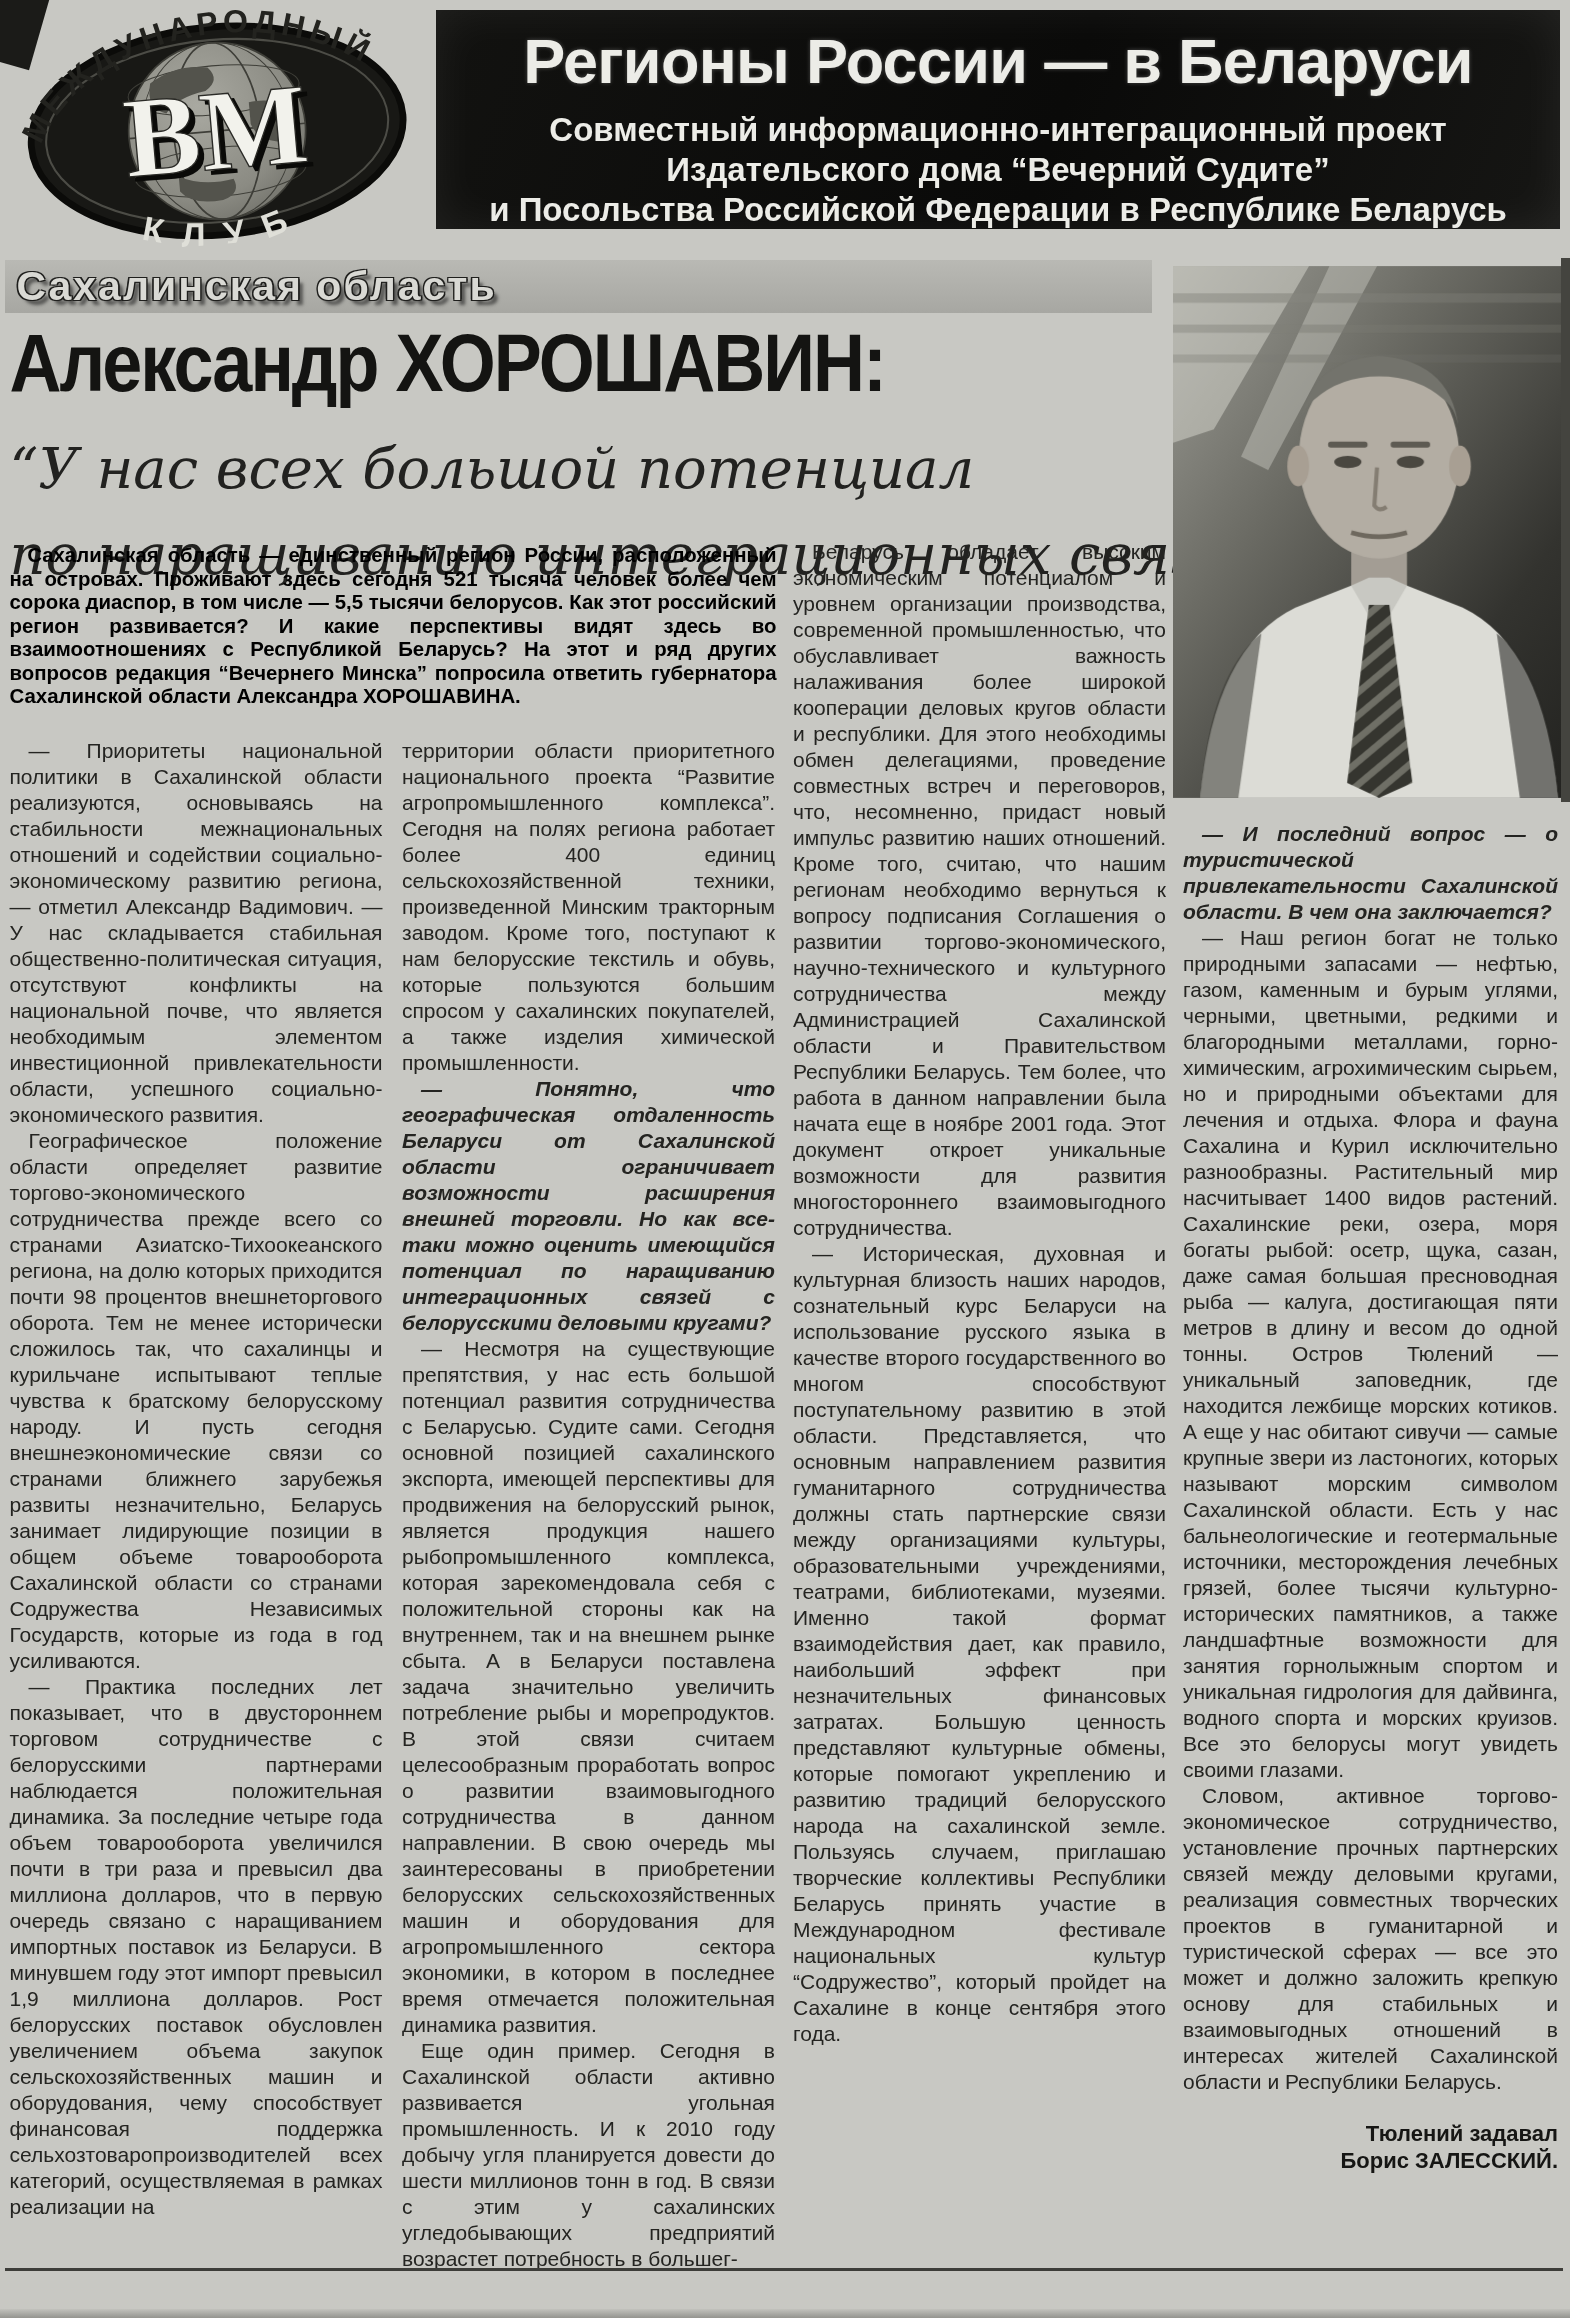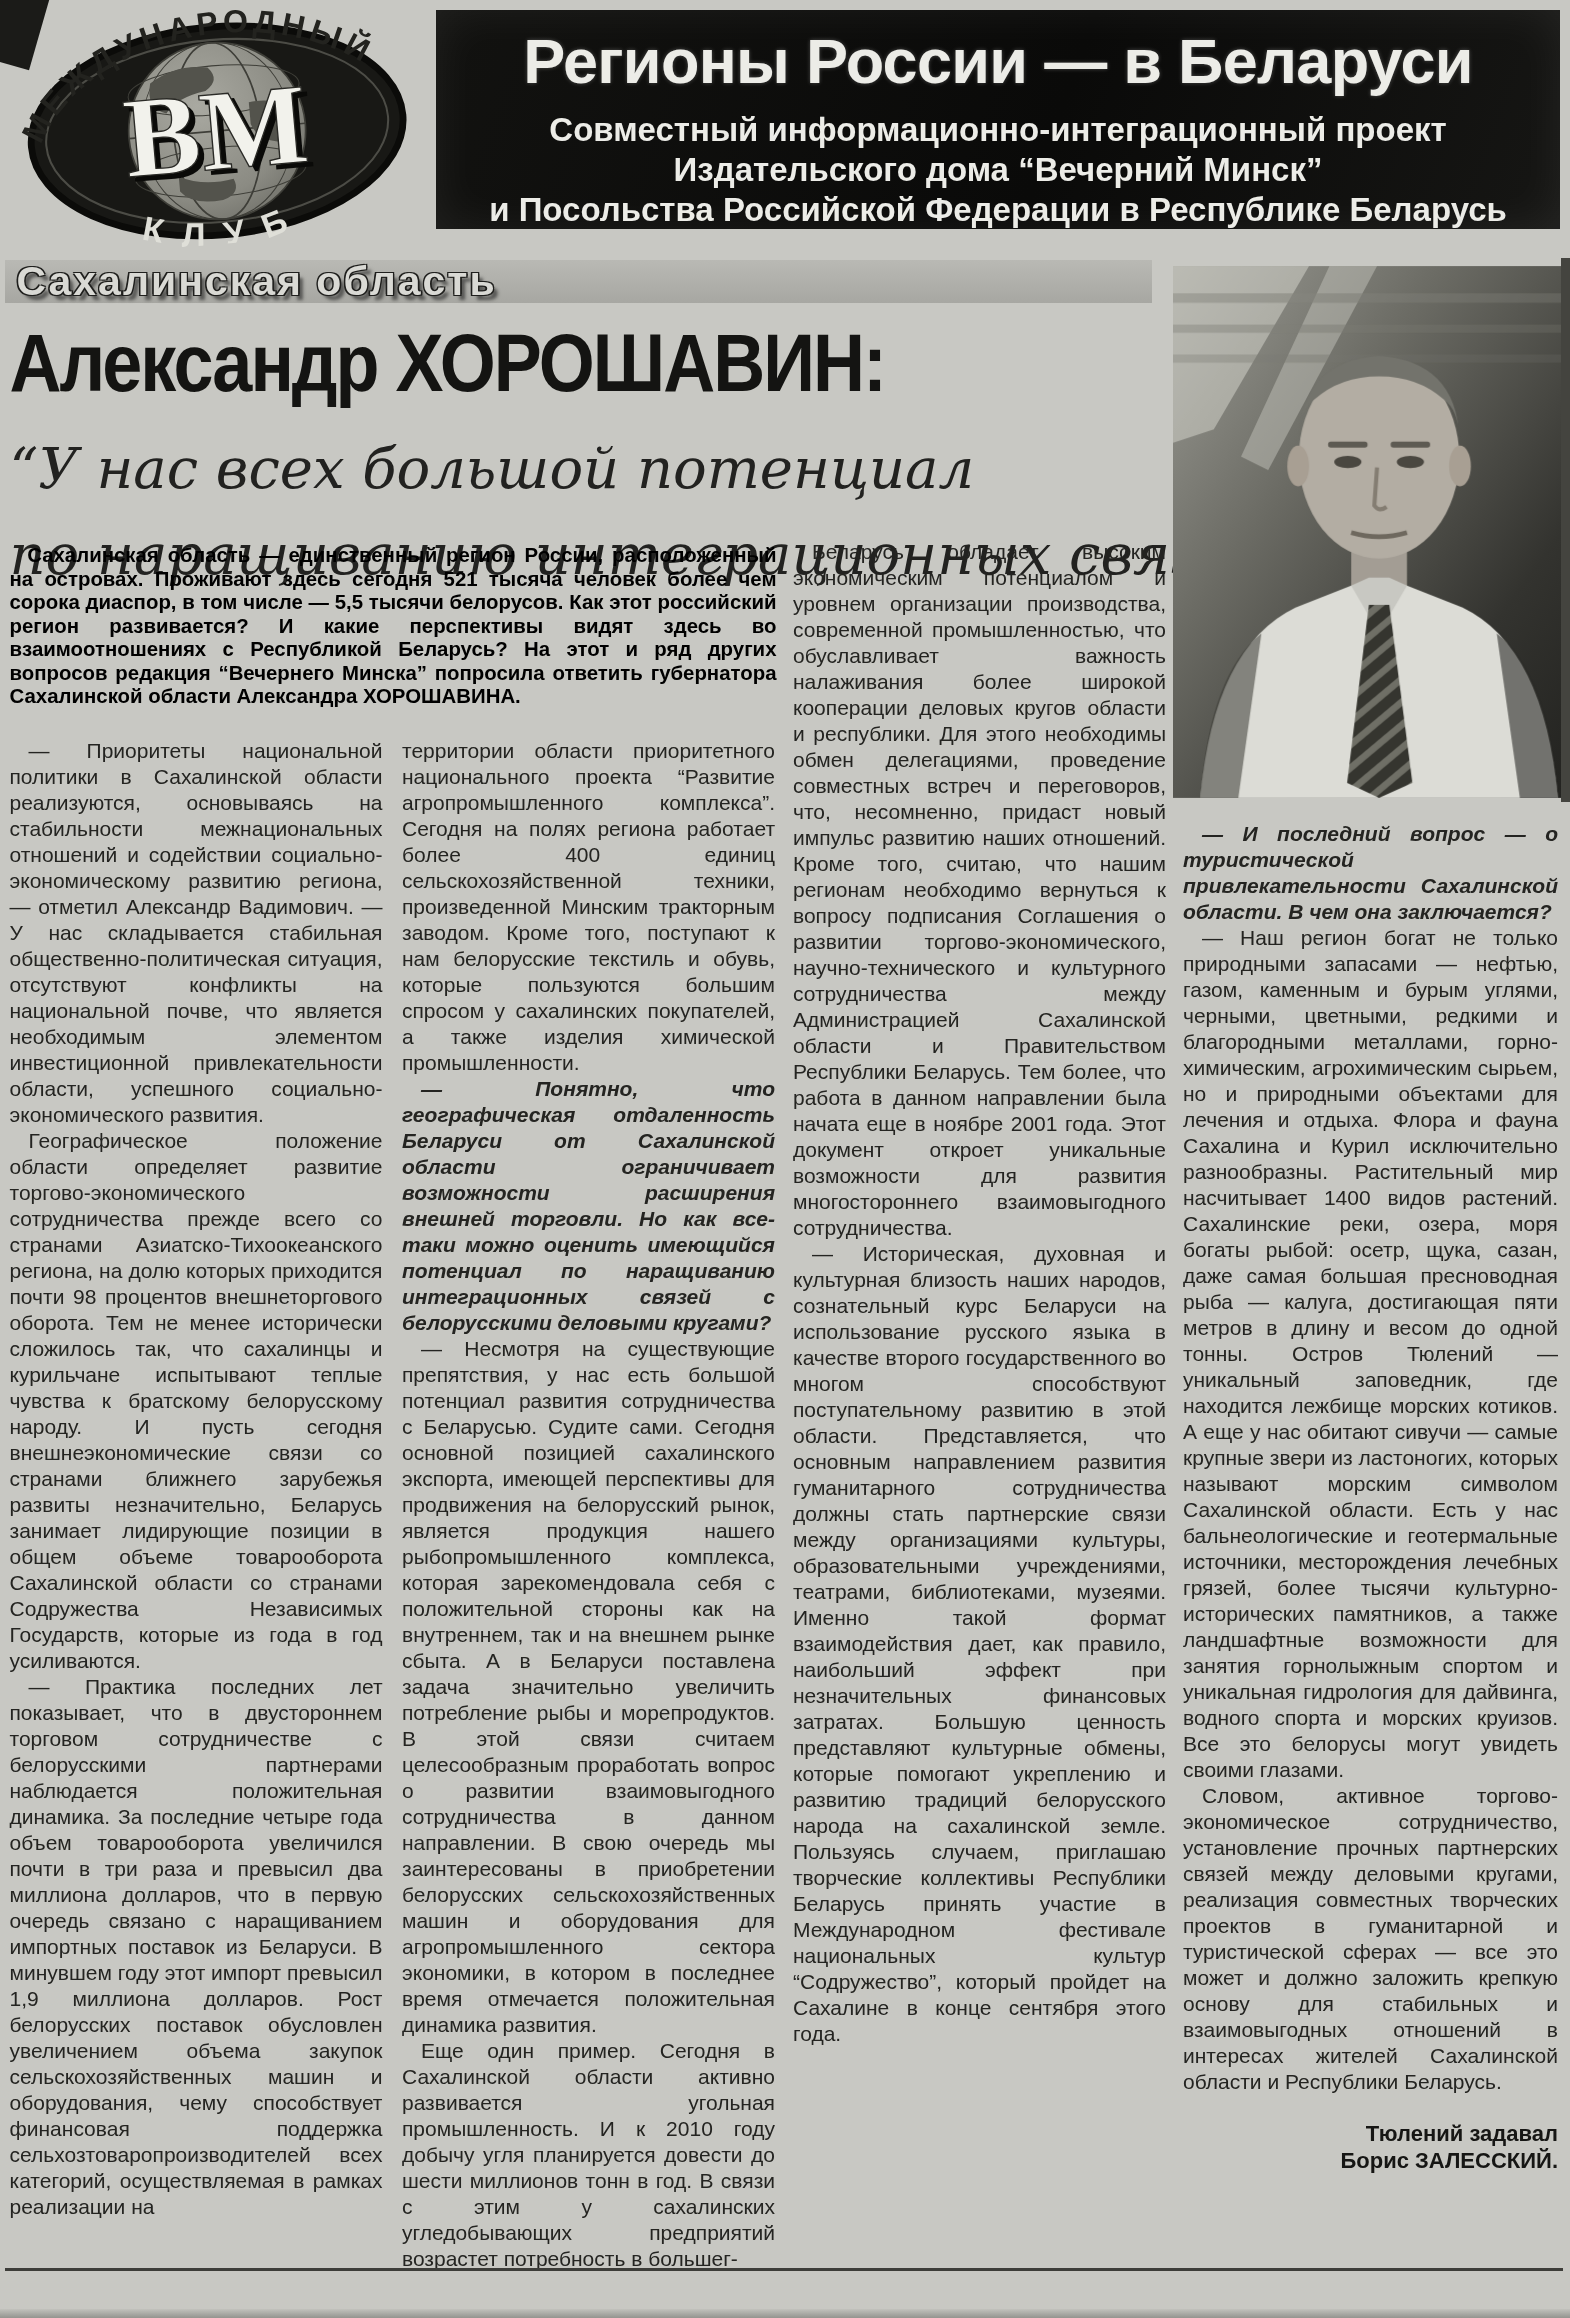--- a/index.html
+++ b/index.html
@@ -25,21 +25,21 @@
     box-shadow:inset 0 0 48px rgba(255,255,255,0.07);
   }
   .banner-title{
     margin-top:15px;font-size:63px;font-weight:bold;letter-spacing:-0.7px;
     text-shadow:0 0 4.1px rgba(255,255,255,0.25);
   }
   .banner-sub{font-size:33px;line-height:40px;font-weight:bold;}
   .banner-sub.first{margin-top:13.6px;}
   
   .section-bar{
-    position:absolute;left:5.4px;top:260px;width:1147px;height:43px;
+    position:absolute;left:5.4px;top:260px;width:1147px;height:53px;
     background:linear-gradient(#b9b9b4,#a7a7a2);
     display:flex;align-items:center;padding-left:11px;box-sizing:border-box;
   }
   .section-label{
     font-size:41px;font-weight:bold;color:#d9d9d4;letter-spacing:2px;
     text-shadow:-1.4px -1.4px 0 #1f1f1d,1.4px -1.4px 0 #1f1f1d,-1.4px 1.4px 0 #1f1f1d,1.4px 1.4px 0 #1f1f1d,4.8px 4.8px 3.4px rgba(15,15,15,0.55);
   }
   
   .headline{
     position:absolute;left:9.5px;top:317px;width:1156px;
@@ -119,21 +119,21 @@
       </text>
       <text font-family="Liberation Sans, sans-serif" font-weight="bold" font-size="50" fill="#dfdfd8" letter-spacing="30">
         <textPath href="#arcBot" startOffset="50%" text-anchor="middle">КЛУБ</textPath>
       </text>
     </svg>
   </div>
 
   <div class="banner">
     <div class="banner-title">Регионы России — в Беларуси</div>
     <div class="banner-sub first">Совместный информационно-интеграционный проект</div>
-    <div class="banner-sub">Издательского дома “Вечерний Минск”</div>
+    <div class="banner-sub">Издательского дома “Вечерний Судите”</div>
     <div class="banner-sub">и Посольства Российской Федерации в Республике Беларусь</div>
   </div>
 
   <div class="section-bar">
     <span class="section-label">Сахалинская область</span>
   </div>
 
   <div class="headline">Александр ХОРОШАВИН:</div>
   <div class="quote q1">“У нас всех большой потенциал</div>
   <div class="quote q2">по наращиванию интеграционных связей”</div>

